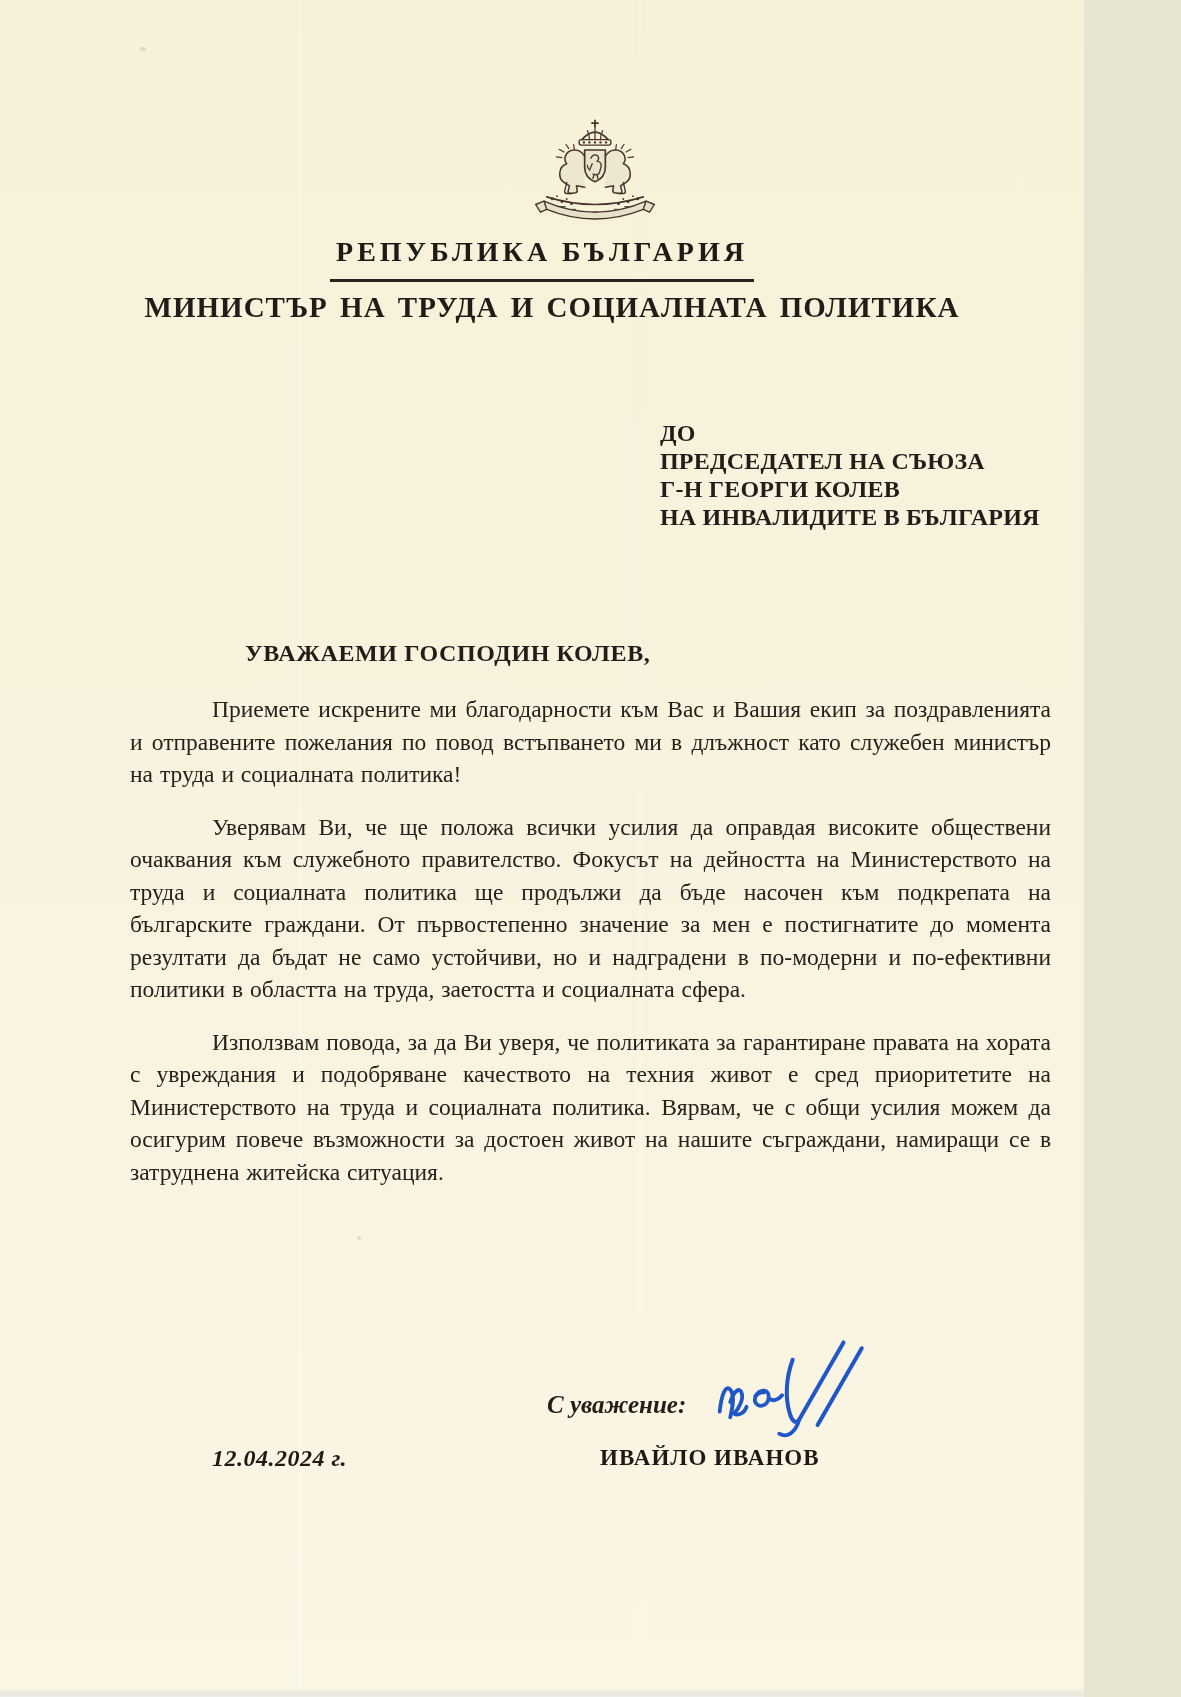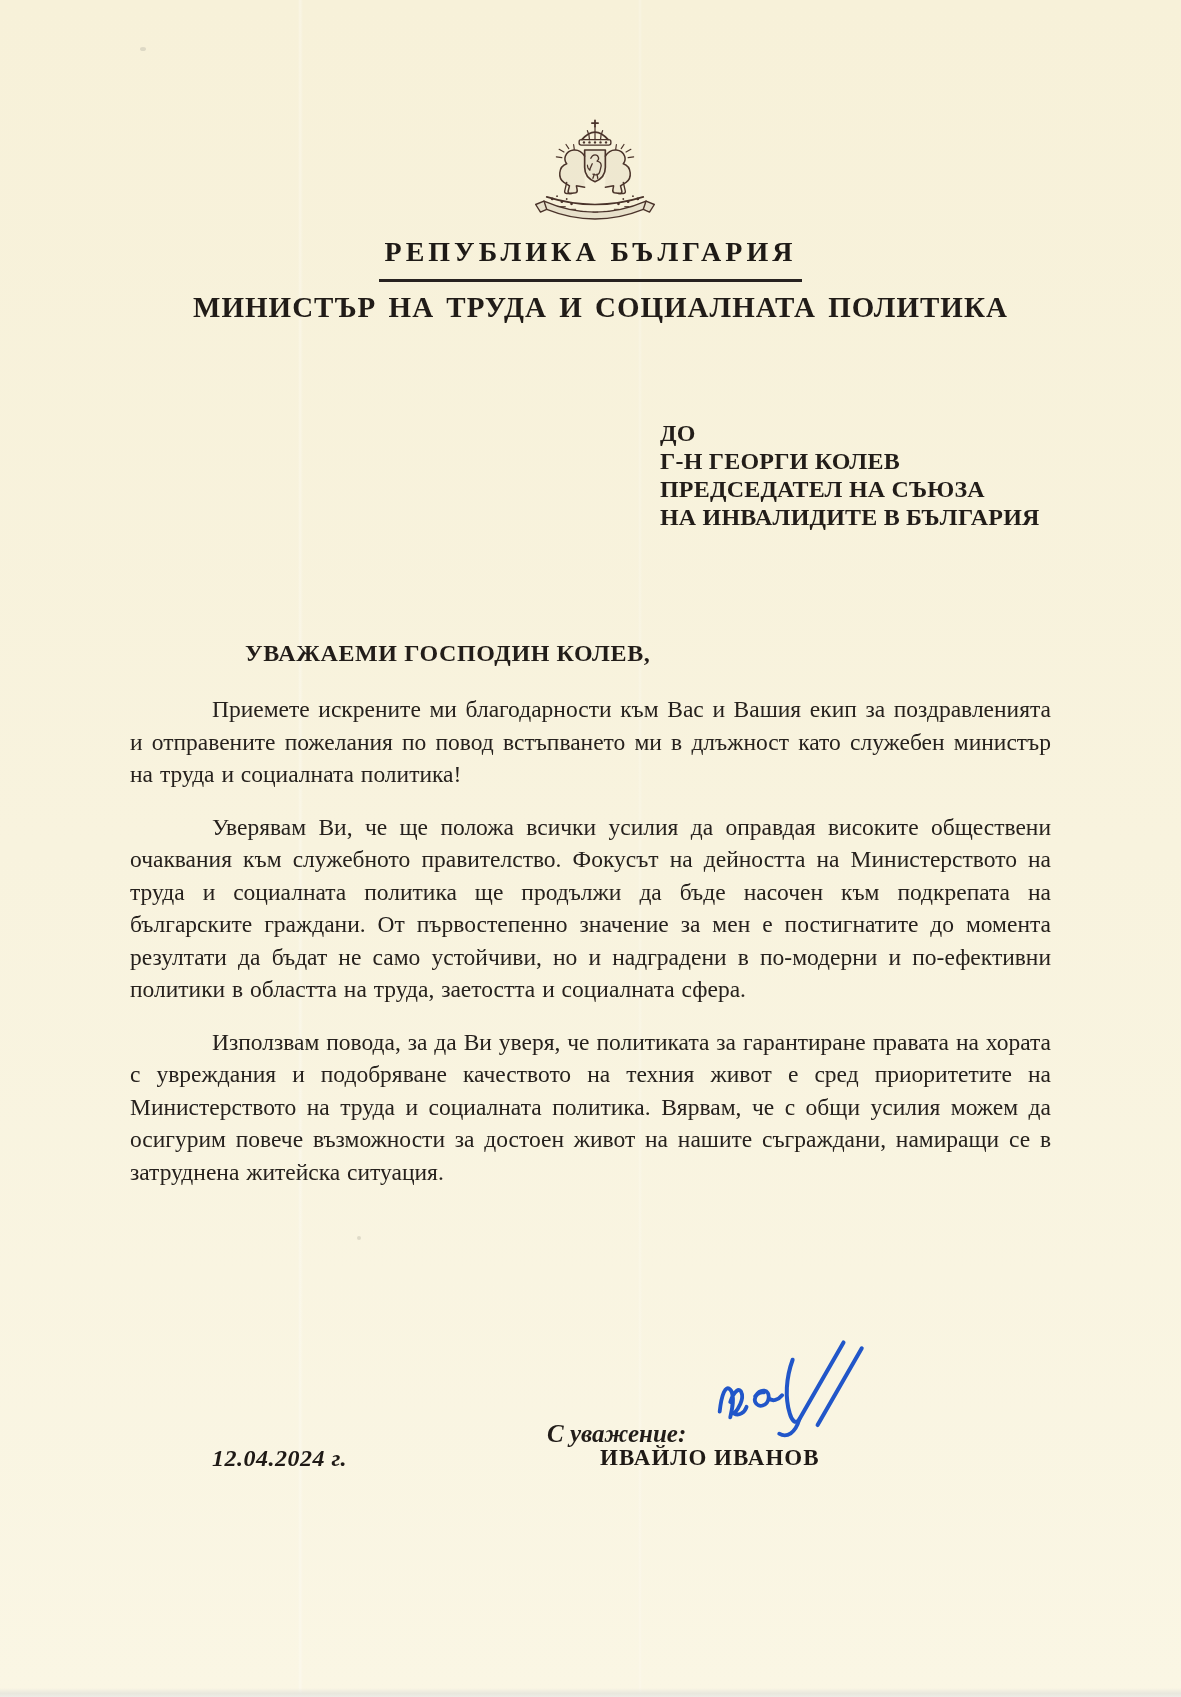--- a/index.html
+++ b/index.html
@@ -2,21 +2,21 @@
 <html lang="bg"><head>
 <meta charset="utf-8">
 <style>
   html,body{margin:0;padding:0;}
   body{
     width:1181px;height:1697px;
     font-family:"Liberation Serif","DejaVu Serif",serif;
     background:#e8e4d2;
   }
   .page{
-    position:relative;width:1181px;height:1697px;overflow:hidden;
+    position:relative;width:1084px;height:1697px;overflow:hidden;
     background:linear-gradient(180deg,#f7f1d9 0%,#f8f3de 50%,#faf6e4 100%);
     color:#26211d;
   }
   
   .page::before{
     content:"";position:absolute;inset:0;pointer-events:none;
     background:
       linear-gradient(90deg,transparent 298px,rgba(255,255,255,.30) 300px,transparent 303px),
       linear-gradient(90deg,transparent 638px,rgba(255,255,255,.22) 640px,transparent 642px);
   }
@@ -55,21 +55,21 @@
   .letter-body{
     position:absolute;left:130px;top:693px;width:921px;
     font-size:23.5px;line-height:32.5px;text-align:justify;color:#26211d;
   }
   .letter-body p{margin:0 0 20px 0;text-indent:82px;word-spacing:1px;}
   .letter-body p:last-child{margin-bottom:0;}
 
   
   .closing{
     position:absolute;left:547px;top:1391px;
-    font-size:25px;font-style:italic;font-weight:600;color:#221d19;margin-top:29px;
+    font-size:25px;font-style:italic;font-weight:600;color:#221d19;
   }
   .signature{position:absolute;left:712px;top:1334px;width:168px;height:112px;}
   .signature svg{width:100%;height:100%;}
   .signer-name{
     position:absolute;left:600px;top:1445px;
     font-size:23px;font-weight:bold;letter-spacing:1px;color:#1f1a16;
   }
   .letter-date{
     position:absolute;left:212px;top:1445px;
     font-size:24px;font-weight:bold;font-style:italic;letter-spacing:.5px;color:#1f1a16;
@@ -142,22 +142,22 @@
   </div>
 
   <div class="republic-title">
     <span class="underlined">РЕПУБЛИКА БЪЛГАРИЯ</span>
   </div>
 
   <div class="ministry-title">МИНИСТЪР НА ТРУДА И СОЦИАЛНАТА ПОЛИТИКА</div>
 
   <div class="recipient">
     <div>ДО</div>
+    <div>ПРЕДСЕДАТЕЛ НА СЪЮЗА</div>
     <div>Г-Н ГЕОРГИ КОЛЕВ</div>
-    <div>ПРЕДСЕДАТЕЛ НА СЪЮЗА</div>
     <div>НА ИНВАЛИДИТЕ В БЪЛГАРИЯ</div>
   </div>
 
   <div class="salutation">УВАЖАЕМИ ГОСПОДИН КОЛЕВ,</div>
 
   <div class="letter-body">
     <p>Приемете искрените ми благодарности към Вас и Вашия екип за поздравленията и отправените пожелания по повод встъпването ми в длъжност като служебен министър на труда и социалната политика!</p>
     <p>Уверявам Ви, че ще положа всички усилия да оправдая високите обществени очаквания към служебното правителство. Фокусът на дейността на Министерството на труда и социалната политика ще продължи да бъде насочен към подкрепата на българските граждани. От първостепенно значение за мен е постигнатите до момента резултати да бъдат не само устойчиви, но и надградени в по-модерни и по-ефективни политики в областта на труда, заетостта и социалната сфера.</p>
     <p>Използвам повода, за да Ви уверя, че политиката за гарантиране правата на хората с увреждания и подобряване качеството на техния живот е сред приоритетите на Министерството на труда и социалната политика. Вярвам, че с общи усилия можем да осигурим повече възможности за достоен живот на нашите съграждани, намиращи се в затруднена житейска ситуация.</p>
   </div>

